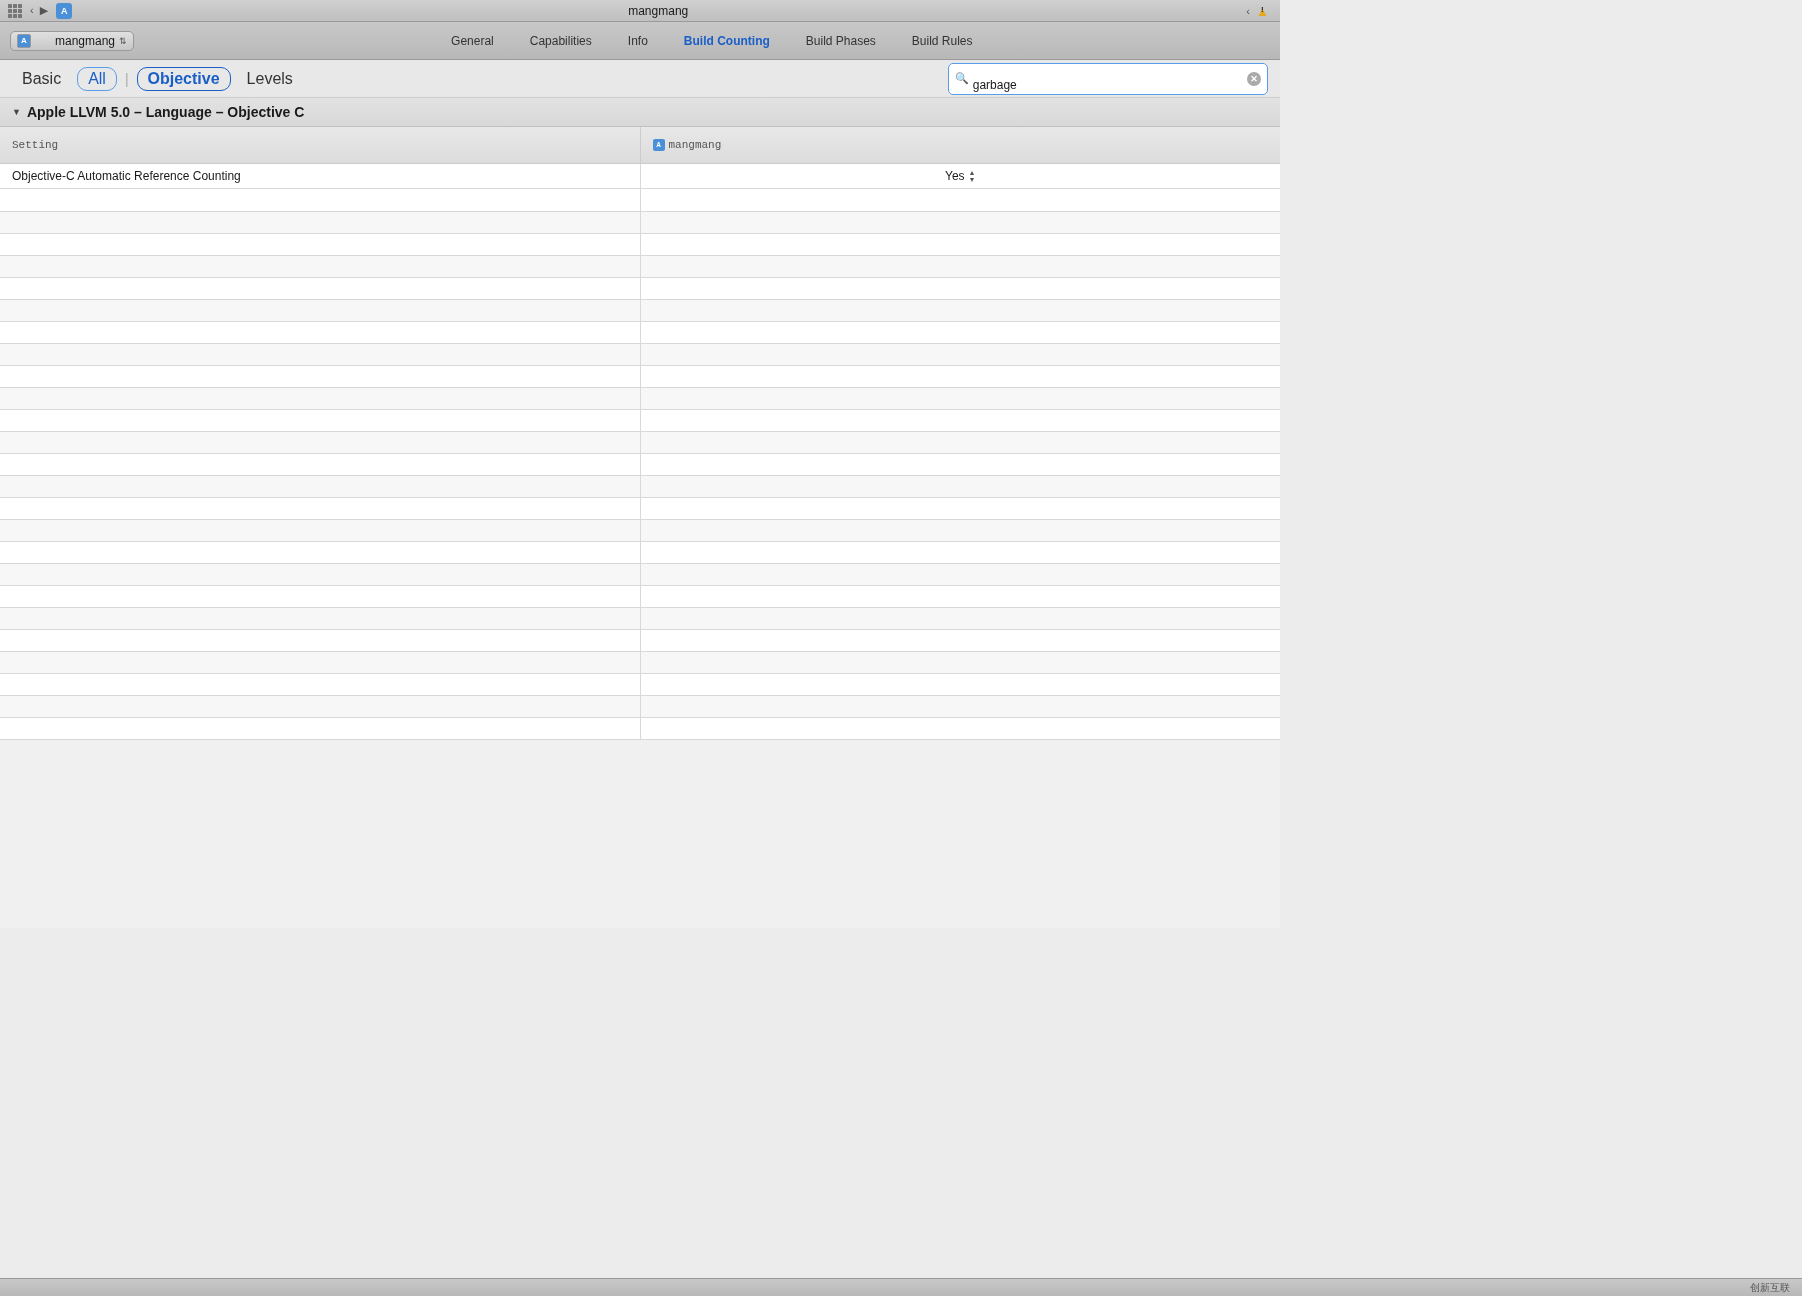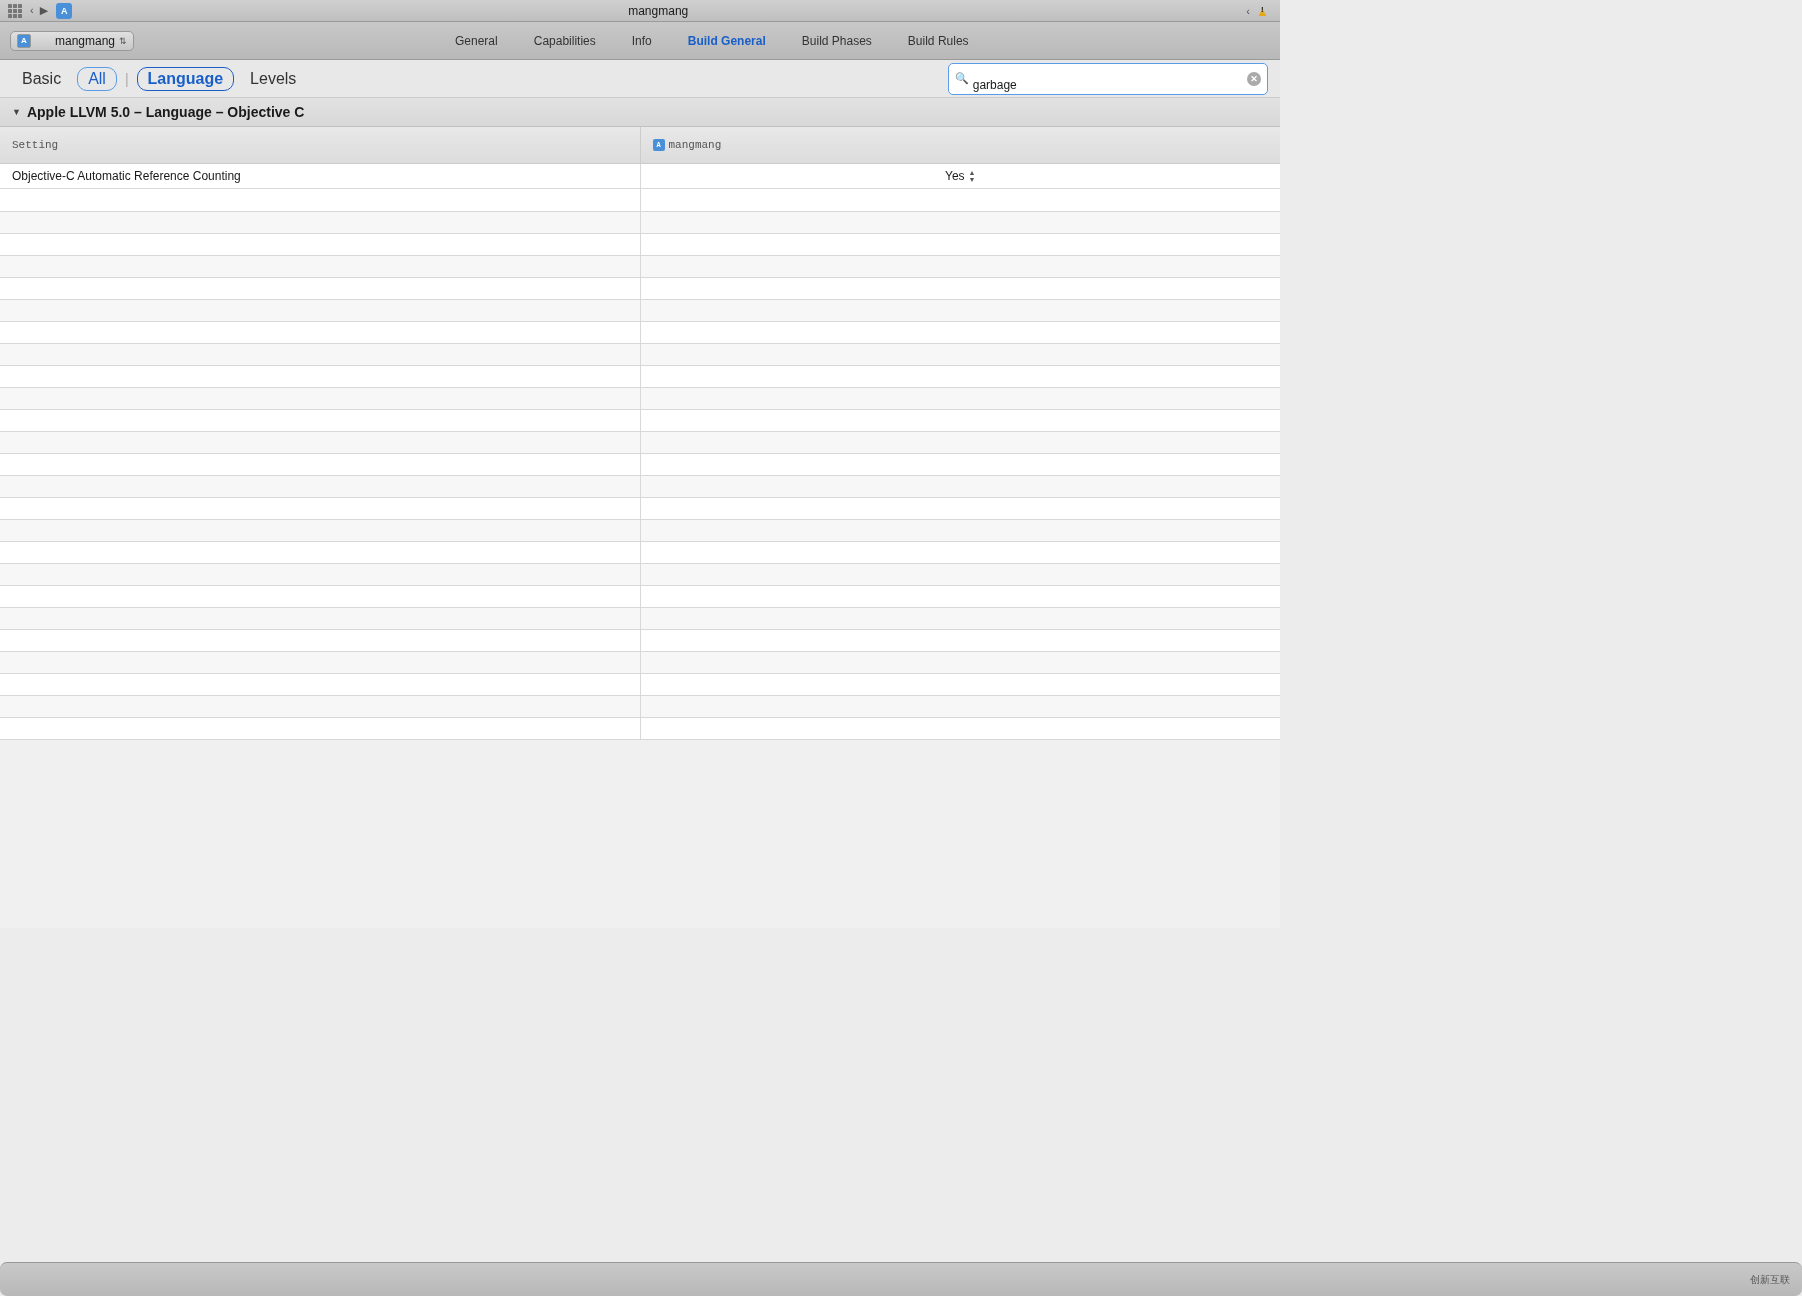--- a/index.html
+++ b/index.html
@@ -292,30 +292,29 @@
       background: white;
     }
     .empty-rows tr:nth-child(even) {
       background: #f7f7f7;
     }
 
     
     .bottom-bar {
       position: fixed;
       bottom: 0; left: 0; right: 0;
-      height: 34px;
+      height: 18px;
       background: linear-gradient(to bottom, #c8c8c8, #b8b8b8);
       border-top: 1px solid #999;
       display: flex;
       align-items: center;
       justify-content: flex-end;
       padding: 0 12px;
       font-size: 10px;
       color: #555;
-      border-radius: 7px;
     }
   </style>
 </head>
 <body>
 
 <div class="title-bar">
   <div class="title-bar-grid-icon">
     <span></span>
       <span></span>
       <span></span>
@@ -343,31 +342,31 @@
 <div class="tab-bar">
   <div class="target-selector">
     <div class="target-selector-icon target-selector .xcode-icon-sm" style="width:14px;height:14px;background:#4a90d9;border-radius:2px;display:flex;align-items:center;justify-content:center;font-size:8px;color:white;font-weight:bold;">A</div>
     <span>mangmang</span>
     <span style="font-size:9px;color:#555;">⇅</span>
   </div>
   <div class="nav-tabs">
     <button class="nav-tab">General</button>
     <button class="nav-tab">Capabilities</button>
     <button class="nav-tab">Info</button>
-    <button class="nav-tab active">Build General</button>
+    <button class="nav-tab active">Build Counting</button>
     <button class="nav-tab">Build Phases</button>
     <button class="nav-tab">Build Rules</button>
   </div>
 </div>
 
 <div class="filter-bar">
   <button class="filter-btn plain">Basic</button>
   <button class="filter-btn outlined">All</button>
   <span class="filter-separator">|</span>
-  <button class="filter-btn filled">Language</button>
+  <button class="filter-btn filled">Objective</button>
   <button class="filter-btn plain">Levels</button>
   <div class="filter-spacer"></div>
   <div class="search-box">
     <span class="search-icon-svg">🔍</span>
     <input class="search-input" type="text" value="garbage" style="">
     <button class="search-clear">✕</button>
   </div>
 </div>
 
 <div class="main-content">

